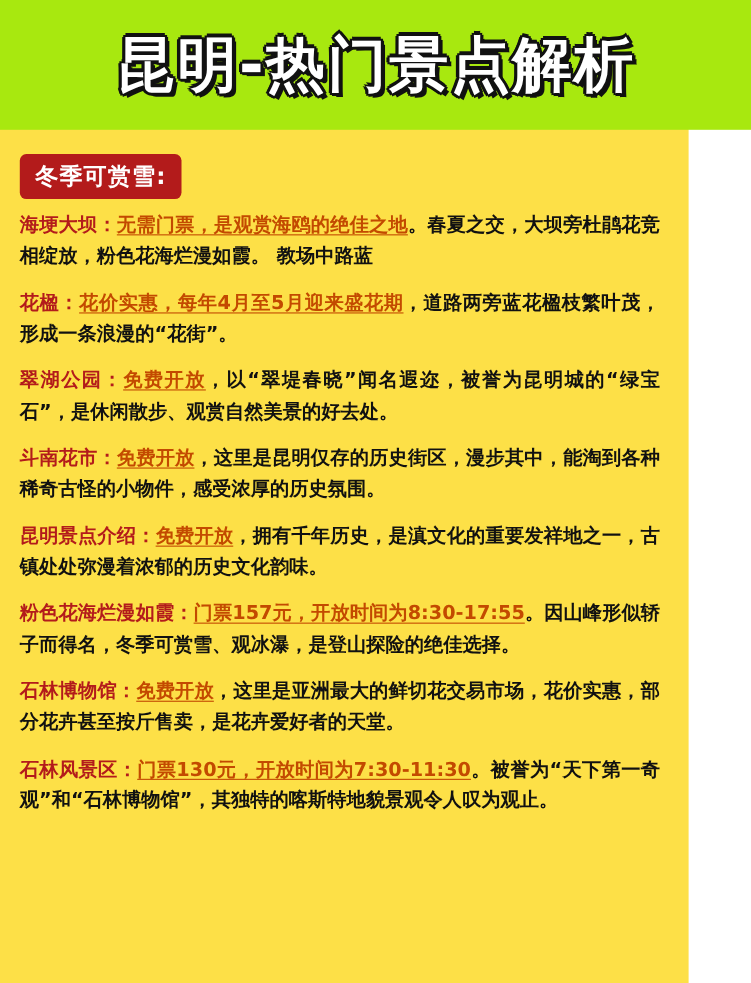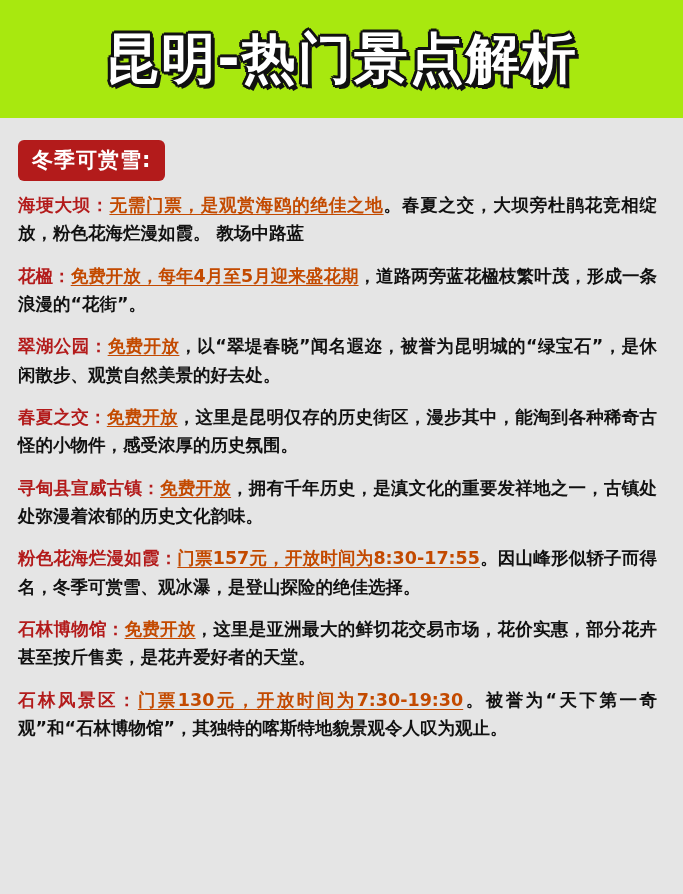--- a/index.html
+++ b/index.html
@@ -8,23 +8,23 @@
   }
   body {
     width: 683px;
     height: 894px;
     background: #ffffff;
     font-family: "Liberation Sans", sans-serif;
     overflow: hidden;
   }
   .page {
     position: relative;
-    width: 683px;
+    width: 626px;
     height: 894px;
-    background: #e5e5e5;
+    background: #fde047;
     box-sizing: border-box;
   }
   
   .banner {
     position: relative;
     width: 683px;
     height: 118px;
     background: #a8e80f;
     display: flex;
     align-items: center;
@@ -100,41 +100,41 @@
     <span class="pill">冬季可赏雪:</span>
   </div>
 
   <div class="content">
 
     <p class="entry">
       <span class="name">海埂大坝：</span><span class="hl">无需门票，是观赏海鸥的绝佳之地</span><span class="body-text">。春夏之交，大坝旁杜鹃花竞相绽放，粉色花海烂漫如霞。 教场中路蓝</span>
     </p>
 
     <p class="entry">
-      <span class="name">花楹：</span><span class="hl">免费开放，每年4月至5月迎来盛花期</span><span class="body-text">，道路两旁蓝花楹枝繁叶茂，形成一条浪漫的“花街”。</span>
+      <span class="name">花楹：</span><span class="hl">花价实惠，每年4月至5月迎来盛花期</span><span class="body-text">，道路两旁蓝花楹枝繁叶茂，形成一条浪漫的“花街”。</span>
     </p>
 
     <p class="entry">
       <span class="name">翠湖公园：</span><span class="hl">免费开放</span><span class="body-text">，以“翠堤春晓”闻名遐迩，被誉为昆明城的“绿宝石”，是休闲散步、观赏自然美景的好去处。</span>
     </p>
 
     <p class="entry">
-      <span class="name">春夏之交：</span><span class="hl">免费开放</span><span class="body-text">，这里是昆明仅存的历史街区，漫步其中，能淘到各种稀奇古怪的小物件，感受浓厚的历史氛围。</span>
+      <span class="name">斗南花市：</span><span class="hl">免费开放</span><span class="body-text">，这里是昆明仅存的历史街区，漫步其中，能淘到各种稀奇古怪的小物件，感受浓厚的历史氛围。</span>
     </p>
 
     <p class="entry">
-      <span class="name">寻甸县宣威古镇：</span><span class="hl">免费开放</span><span class="body-text">，拥有千年历史，是滇文化的重要发祥地之一，古镇处处弥漫着浓郁的历史文化韵味。</span>
+      <span class="name">昆明景点介绍：</span><span class="hl">免费开放</span><span class="body-text">，拥有千年历史，是滇文化的重要发祥地之一，古镇处处弥漫着浓郁的历史文化韵味。</span>
     </p>
 
     <p class="entry">
       <span class="name">粉色花海烂漫如霞：</span><span class="hl">门票157元，开放时间为8:30-17:55</span><span class="body-text">。因山峰形似轿子而得名，冬季可赏雪、观冰瀑，是登山探险的绝佳选择。</span>
     </p>
 
     <p class="entry">
       <span class="name">石林博物馆：</span><span class="hl">免费开放</span><span class="body-text">，这里是亚洲最大的鲜切花交易市场，花价实惠，部分花卉甚至按斤售卖，是花卉爱好者的天堂。</span>
     </p>
 
     <p class="entry">
-      <span class="name">石林风景区：</span><span class="hl">门票130元，开放时间为7:30-19:30</span><span class="body-text">。被誉为“天下第一奇观”和“石林博物馆”，其独特的喀斯特地貌景观令人叹为观止。</span>
+      <span class="name">石林风景区：</span><span class="hl">门票130元，开放时间为7:30-11:30</span><span class="body-text">。被誉为“天下第一奇观”和“石林博物馆”，其独特的喀斯特地貌景观令人叹为观止。</span>
     </p>
 
   </div>
 </div>
 
 </body></html>

